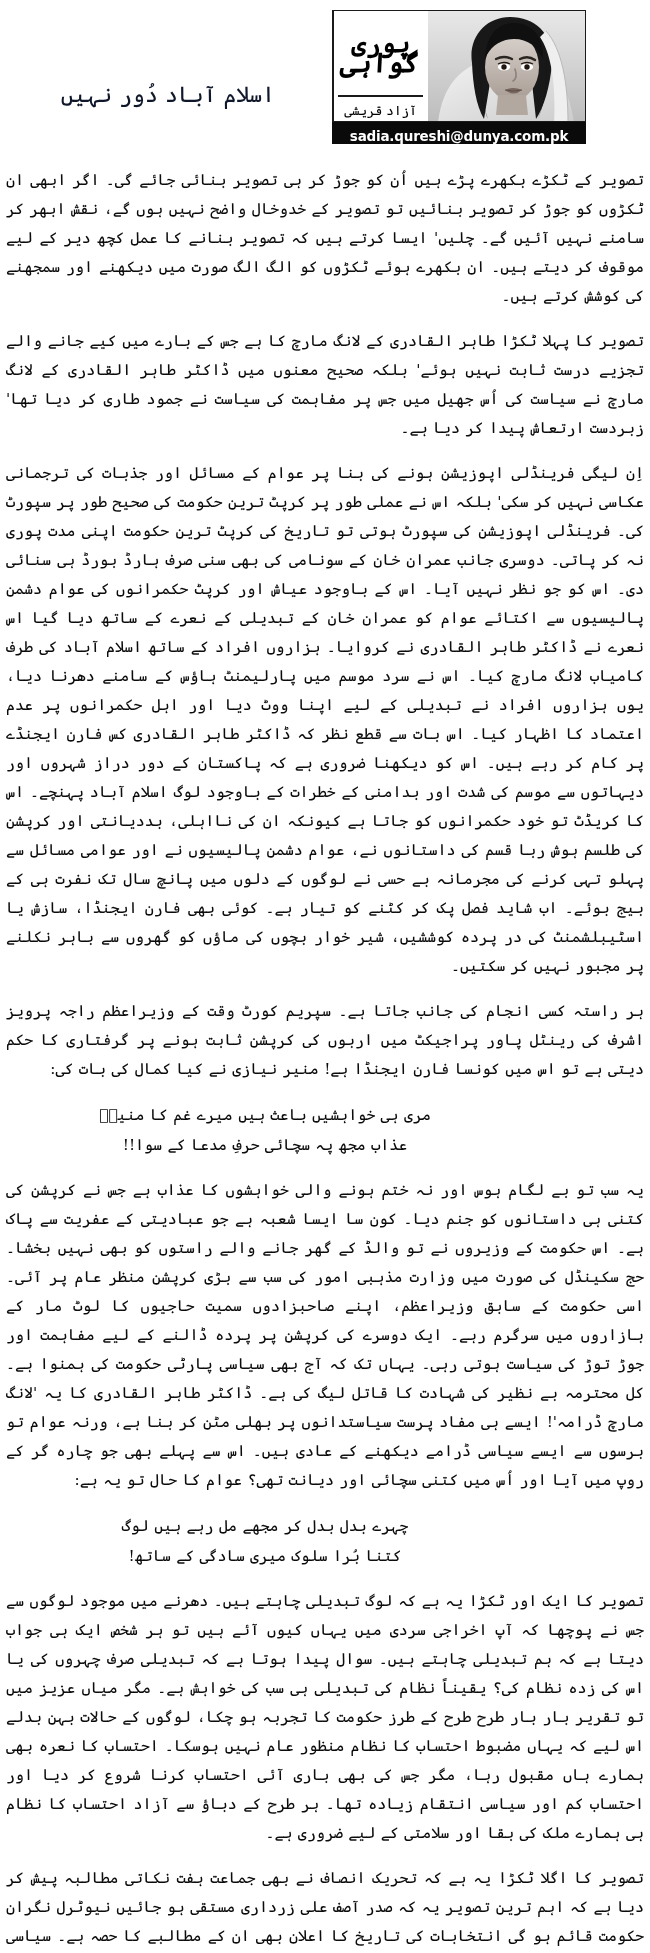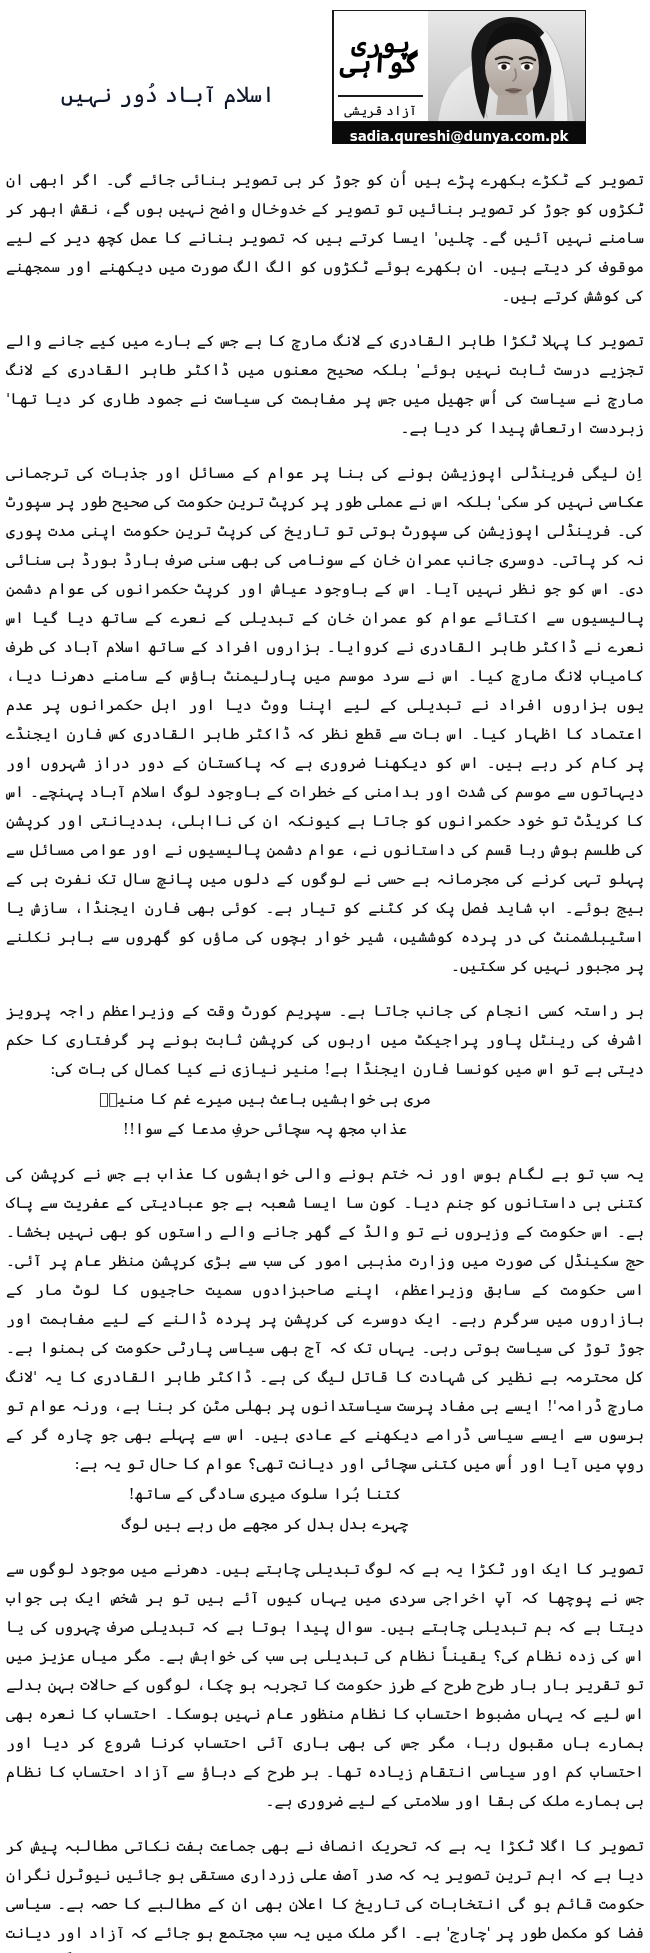--- a/index.html
+++ b/index.html
@@ -172,21 +172,21 @@
     text-align: justify;
     text-align-last: right;
     text-justify: inter-word;
   }
   
   .verse-block {
     direction: rtl;
     text-align: center;
     text-align-last: center;
     padding-right: 120px;
-    margin: 0;
+    margin: 16px;
   }
   .verse-block .vline {
     display: block;
     white-space: nowrap;
     line-height: 30px;
   }
 </style>
 </head>
 <body>
 
@@ -271,21 +271,21 @@
     <p>ہر راستہ کسی انجام کی جانب جاتا ہے۔ سپریم کورٹ وقت کے وزیراعظم راجہ پرویز اشرف کی رینٹل پاور پراجیکٹ میں اربوں کی کرپشن ثابت ہونے پر گرفتاری کا حکم دیتی ہے تو اس میں کونسا فارن ایجنڈا ہے! منیر نیازی نے کیا کمال کی بات کی:</p>
 
     <div class="verse-block">
       <span class="vline">مری ہی خواہشیں باعث ہیں میرے غم کا منیرؔ</span>
       <span class="vline">عذاب مجھ پہ سچائی حرفِ مدعا کے سوا!!</span>
     </div>
 
     <p>یہ سب تو بے لگام ہوس اور نہ ختم ہونے والی خواہشوں کا عذاب ہے جس نے کرپشن کی کتنی ہی داستانوں کو جنم دیا۔ کون سا ایسا شعبہ ہے جو عبادیتی کے عفریت سے پاک ہے۔ اس حکومت کے وزیروں نے تو والڈ کے گھر جانے والے راستوں کو بھی نہیں بخشا۔ حج سکینڈل کی صورت میں وزارت مذہبی امور کی سب سے بڑی کرپشن منظر عام پر آئی۔ اسی حکومت کے سابق وزیراعظم، اپنے صاحبزادوں سمیت حاجیوں کا لوٹ مار کے بازاروں میں سرگرم رہے۔ ایک دوسرے کی کرپشن پر پردہ ڈالنے کے لیے مفاہمت اور جوڑ توڑ کی سیاست ہوتی رہی۔ یہاں تک کہ آج بھی سیاسی پارٹی حکومت کی ہمنوا ہے۔ کل محترمہ بے نظیر کی شہادت کا قاتل لیگ کی ہے۔ ڈاکٹر طاہر القادری کا یہ 'لانگ مارچ ڈرامہ'! ایسے ہی مفاد پرست سیاستدانوں پر بھلی مٹن کر بنا ہے، ورنہ عوام تو برسوں سے ایسے سیاسی ڈرامے دیکھنے کے عادی ہیں۔ اس سے پہلے بھی جو چارہ گر کے روپ میں آیا اور اُس میں کتنی سچائی اور دیانت تھی؟ عوام کا حال تو یہ ہے:</p>
 
     <div class="verse-block">
+      <span class="vline">چہرے بدل بدل کر مجھے مل رہے ہیں لوگ</span>
       <span class="vline">کتنا بُرا سلوک میری سادگی کے ساتھ!</span>
-      <span class="vline">چہرے بدل بدل کر مجھے مل رہے ہیں لوگ</span>
     </div>
 
     <p>تصویر کا ایک اور ٹکڑا یہ ہے کہ لوگ تبدیلی چاہتے ہیں۔ دھرنے میں موجود لوگوں سے جس نے پوچھا کہ آپ اخراجی سردی میں یہاں کیوں آئے ہیں تو ہر شخص ایک ہی جواب دیتا ہے کہ ہم تبدیلی چاہتے ہیں۔ سوال پیدا ہوتا ہے کہ تبدیلی صرف چہروں کی یا اس کی زدہ نظام کی؟ یقیناً نظام کی تبدیلی ہی سب کی خواہش ہے۔ مگر میاں عزیز میں تو تقریر بار بار طرح طرح کے طرز حکومت کا تجربہ ہو چکا، لوگوں کے حالات بہن بدلے اس لیے کہ یہاں مضبوط احتساب کا نظام منظور عام نہیں ہوسکا۔ احتساب کا نعرہ بھی ہمارے ہاں مقبول رہا، مگر جس کی بھی باری آئی احتساب کرنا شروع کر دیا اور احتساب کم اور سیاسی انتقام زیادہ تھا۔ ہر طرح کے دباؤ سے آزاد احتساب کا نظام ہی ہمارے ملک کی بقا اور سلامتی کے لیے ضروری ہے۔</p>
     <p>تصویر کا اگلا ٹکڑا یہ ہے کہ تحریک انصاف نے بھی جماعت ہفت نکاتی مطالبہ پیش کر دیا ہے کہ اہم ترین تصویر یہ کہ صدر آصف علی زرداری مستقی ہو جائیں نیوٹرل نگران حکومت قائم ہو گی انتخابات کی تاریخ کا اعلان بھی ان کے مطالبے کا حصہ ہے۔ سیاسی فضا کو مکمل طور پر 'چارج' ہے۔ اگر ملک میں یہ سب مجتمع ہو جائے کہ آزاد اور دیانت دار الیکشن کمیشن کی موجودگی میں شفاف الیکشن کیسے ممکن ہو گا؟ یقیناً نا اہل اور کرپٹ لوگوں کو مستر کر دیں گے۔ وقت کے تقاضے کی فوری ضرورت ہے، بات اگر الیکشن کمیشن کے ساتھ وسیع مشاورت اور حمدگران سیٹ قائم ہو۔ انتخابات کی تاریخ کا اعلان اور انتخابات کی صاف شفاف تاریخ کی طرح ہو گی۔ دھاندلی کی چھوٹی سے چھوٹی کوشش پر کڑی سزا کا اعلان ہو۔ تبھی وہ تبدیلی آئے گی جس کا خواب ہر شخص دیکھ رہا ہے! اہلِ اقتدار اب جان چکے ہیں کہ موجودہ کائی زدہ کرپٹ نظام سے نفرت کرنے والے مفلوک الحال عوام کے لیے "اسلام آباد" دور نہیں۔ جذبے کی شدت ہو تو موسم کی شدت بے معنی ہو جاتی ہے!!</p>
   </div>
 
 </div>
 
 </body></html>

